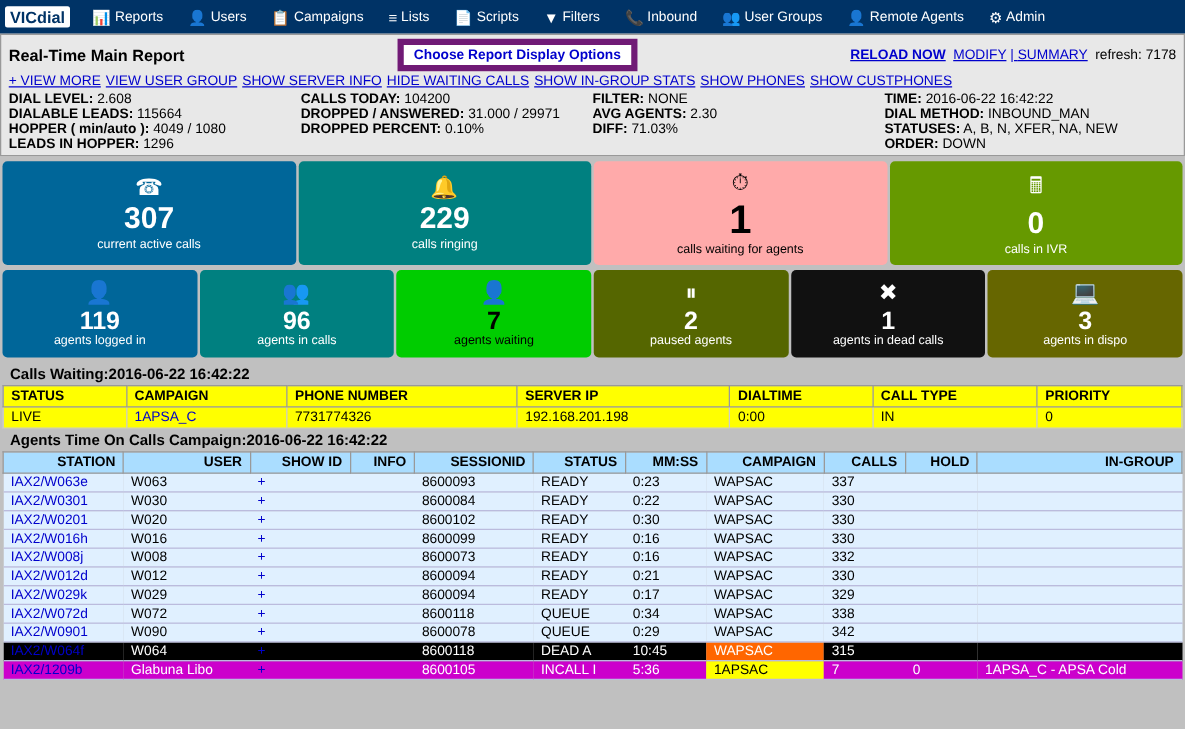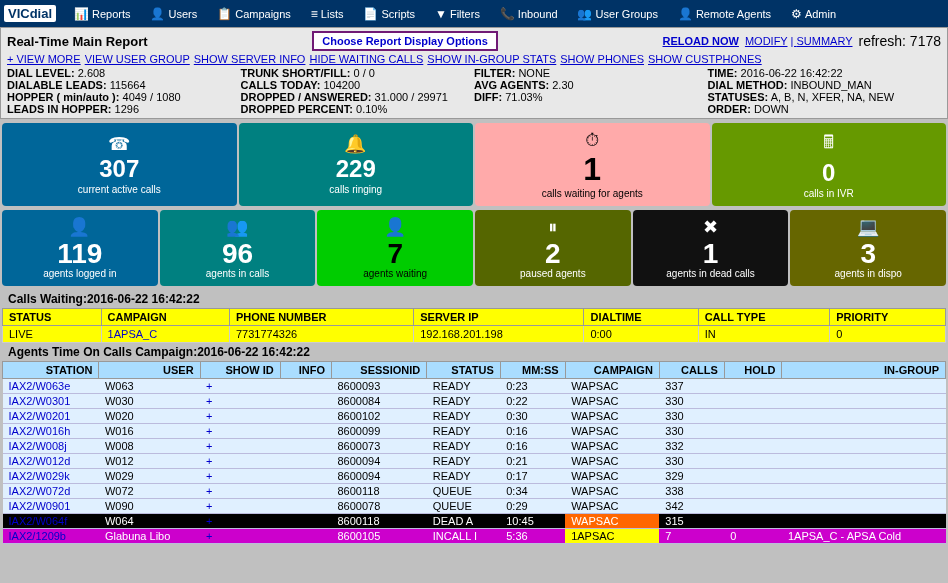--- a/index.html
+++ b/index.html
@@ -46,21 +46,21 @@
       justify-content: space-between;
       margin-bottom: 2px;
     }
     .report-title {
       font-size: 13px;
       font-weight: bold;
       color: #000;
     }
     .choose-report-btn {
       background: #fff;
-      border: 2px solid #701a75;
+      border: 5px solid #701a75;
       padding: 2px 8px;
       font-size: 11px;
       color: #0000cc;
       font-weight: bold;
       cursor: pointer;
       text-align: center;
     }
     .reload-section {
       display: flex;
       align-items: center;
@@ -71,21 +71,21 @@
       font-weight: bold;
       cursor: pointer;
       font-size: 11px;
       text-decoration: underline;
     }
     .modify-summary {
       font-size: 11px;
       color: #0000cc;
     }
     .modify-summary span { cursor: pointer; text-decoration: underline; }
-    .refresh-text { font-size: 14px; color: #000; }
+    .refresh-text { font-size: 11px; color: #000; }
     
     .header-links {
       display: flex;
       gap: 4px;
       font-size: 11px;
       margin-bottom: 2px;
     }
     .header-link { color: #0000cc; cursor: pointer; text-decoration: underline; }
 
     
@@ -147,21 +147,21 @@
     .metric-card2.green-bright { background: #00cc00; color: #000; }
     .metric-card2.olive-dark { background: #556600; }
     .metric-card2.black { background: #111111; }
     .metric-card2.dark-olive { background: #666600; }
     .metric-card2-label {
       font-size: 10px;
       text-align: center;
       line-height: 1.2;
     }
     .metric-card2-value {
-      font-size: 28px;
+      font-size: 20px;
       font-weight: bold;
       line-height: 1;
     }
     
     
     .section-header {
       display: flex;
       align-items: center;
       padding: 2px 6px;
       background: #c0c0c0;
@@ -301,24 +301,20 @@
       <div>
         <span style="font-weight:bold">HOPPER ( min/auto ):</span>
         <span>4049 / 1080</span>
       </div>
       <div>
         <span style="font-weight:bold">LEADS IN HOPPER:</span>
         <span>1296</span>
       </div>
     </div>
     <div>
-      <div>
-        <span style="font-weight:bold">TRUNK SHORT/FILL:</span>
-        <span>0 / 0</span>
-      </div>
       <div>
         <span style="font-weight:bold">CALLS TODAY:</span>
         <span>104200</span>
       </div>
       <div>
         <span style="font-weight:bold">DROPPED / ANSWERED:</span>
         <span>31.000 / 29971</span>
       </div>
       <div>
         <span style="font-weight:bold">DROPPED PERCENT:</span>

